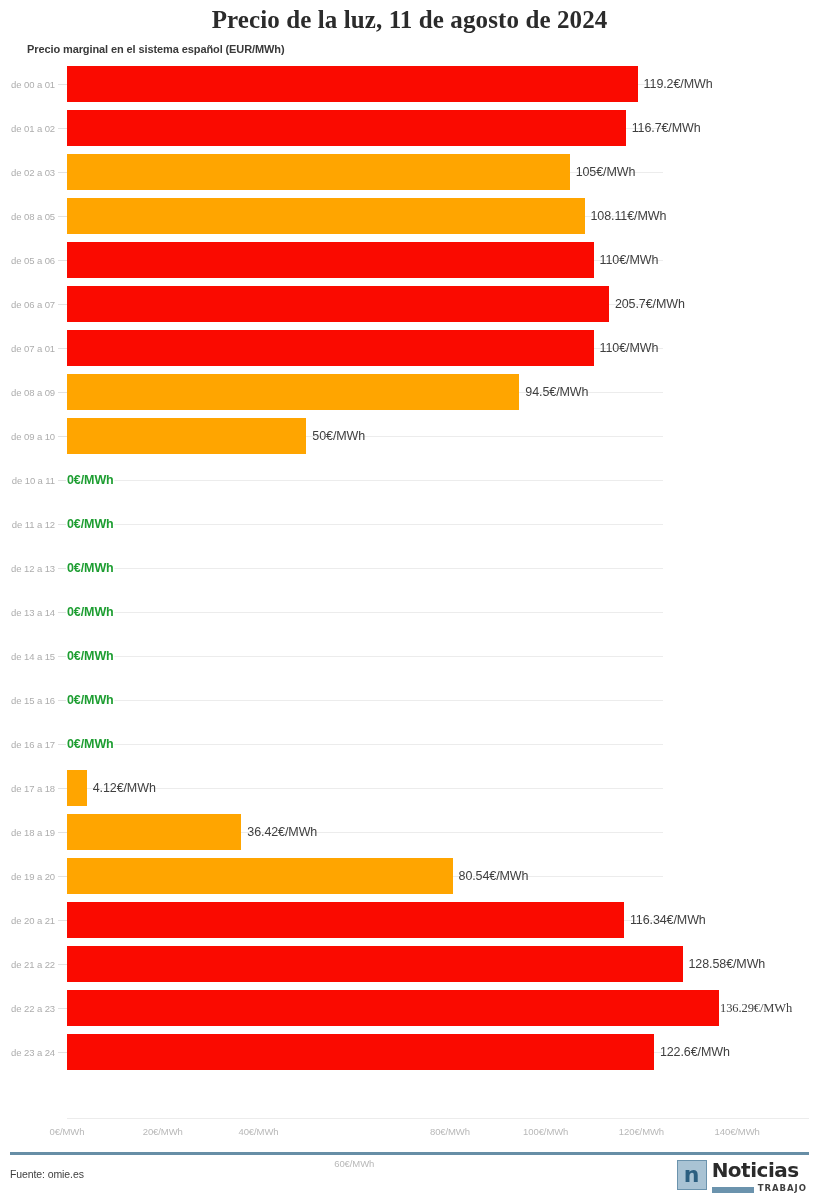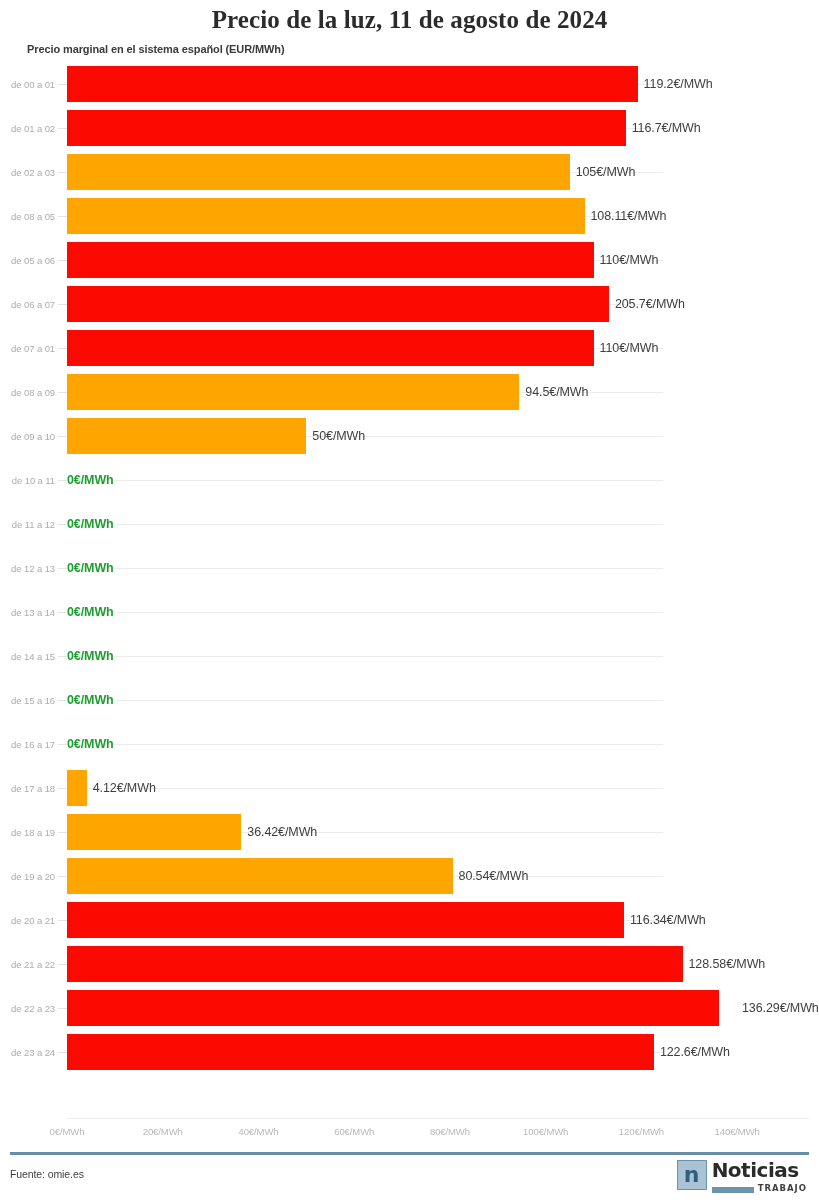--- a/index.html
+++ b/index.html
@@ -340,37 +340,37 @@
         <div class="row-tick"></div>
         <div class="row-label">de 21 a 22</div>
         <div class="bar" style="width: 615.512px; background: rgb(250, 10, 0);"></div>
         <div class="bar-value" style="left: 688.512px;">128.58€/MWh</div>
       </div>
       <div class="row">
         <div class="row-gridline"></div>
         <div class="row-tick"></div>
         <div class="row-label">de 22 a 23</div>
         <div class="bar" style="width: 652.42px; background: rgb(250, 10, 0);"></div>
-        <div class="bar-value" style="left: 742px;">136.29€/MWh</div>
+        <div class="bar-value" style="left: 720px; font-family: Liberation Serif, serif;">136.29€/MWh</div>
       </div>
       <div class="row">
         <div class="row-gridline"></div>
         <div class="row-tick"></div>
         <div class="row-label">de 23 a 24</div>
         <div class="bar" style="width: 586.886px; background: rgb(250, 10, 0);"></div>
         <div class="bar-value" style="left: 659.886px;">122.6€/MWh</div>
       </div>
     </div>
 
   <div id="xaxis">
     <div class="xaxis-line"></div>
   <div class="xtick" style="left: 67px;">0€/MWh</div>
       <div class="xtick" style="left: 162.74px;">20€/MWh</div>
       <div class="xtick" style="left: 258.48px;">40€/MWh</div>
-      <div class="xtick" style="left: 354.22px;">60€/MWh</div>
+      <div class="xtick" style="left: 354.22px; margin-top: 32px;">60€/MWh</div>
       <div class="xtick" style="left: 449.96px;">80€/MWh</div>
       <div class="xtick" style="left: 545.7px; text-align: right;">100€/MWh</div>
       <div class="xtick" style="left: 641.44px;">120€/MWh</div>
       <div class="xtick" style="left: 737.18px;">140€/MWh</div>
     </div>
 
   <div id="footer-rule"></div>
   <div id="footer-source">Fuente: omie.es</div>
 
   <div id="logo">

